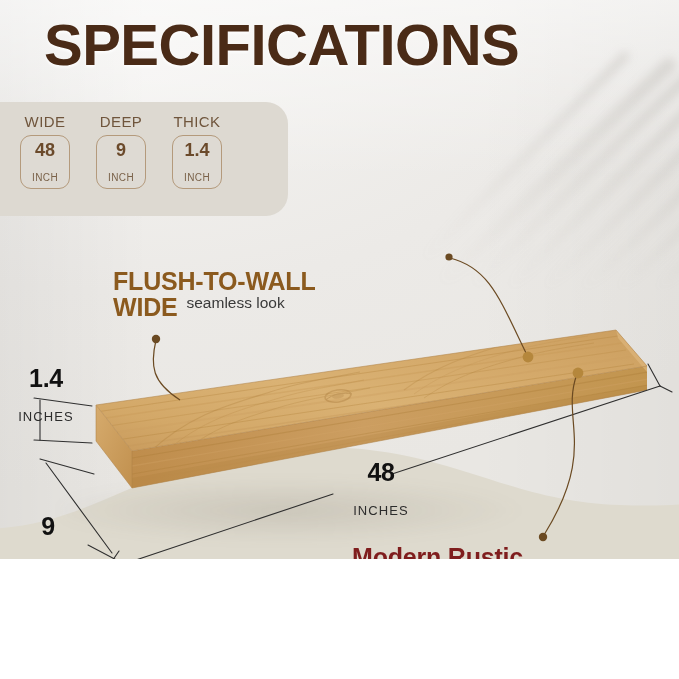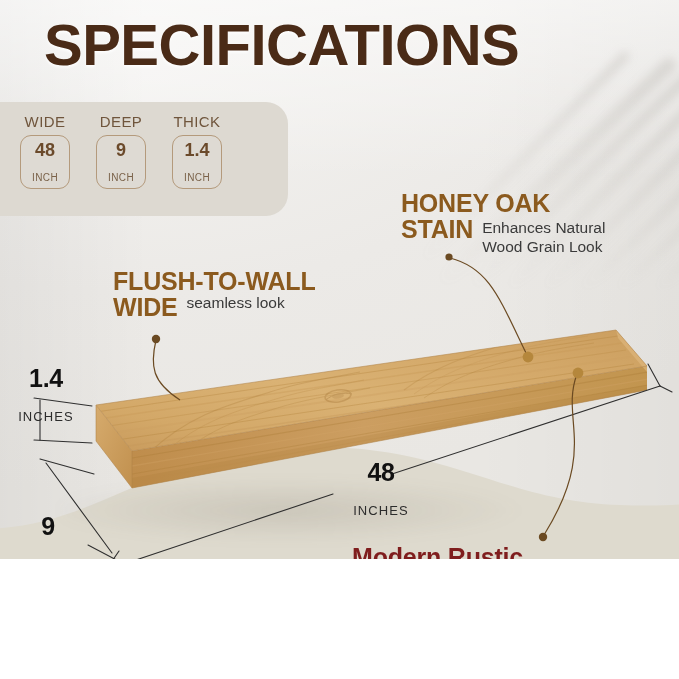--- a/index.html
+++ b/index.html
@@ -353,30 +353,20 @@
       <circle cx="156" cy="339" r="4.2"></circle>
       <circle cx="449" cy="257" r="3.6"></circle>
       <circle cx="543" cy="537" r="4.2"></circle>
     </g>
     <g fill="#b5873c">
       <circle cx="528" cy="357" r="5.4"></circle>
       <circle cx="578" cy="373" r="5.4"></circle>
     </g>
   </svg>
 
-  <div class="anno" id="anno-honey">
-    <div class="hd">HONEY OAK</div>
-    <div class="inline">
-      <div class="hd">STAIN</div>
-      <div>
-        <div class="sub">Enhances Natural</div>
-        <div class="sub" style="padding-top:0">Wood Grain Look</div>
-      </div>
-    </div>
-  </div>
 
   <div class="anno" id="anno-flush">
     <div class="hd">FLUSH-TO-WALL</div>
     <div class="inline">
       <div class="hd">WIDE</div>
       <div>
         <div class="sub" style="padding-top:0">seamless look</div>
       </div>
     </div>
   </div>

